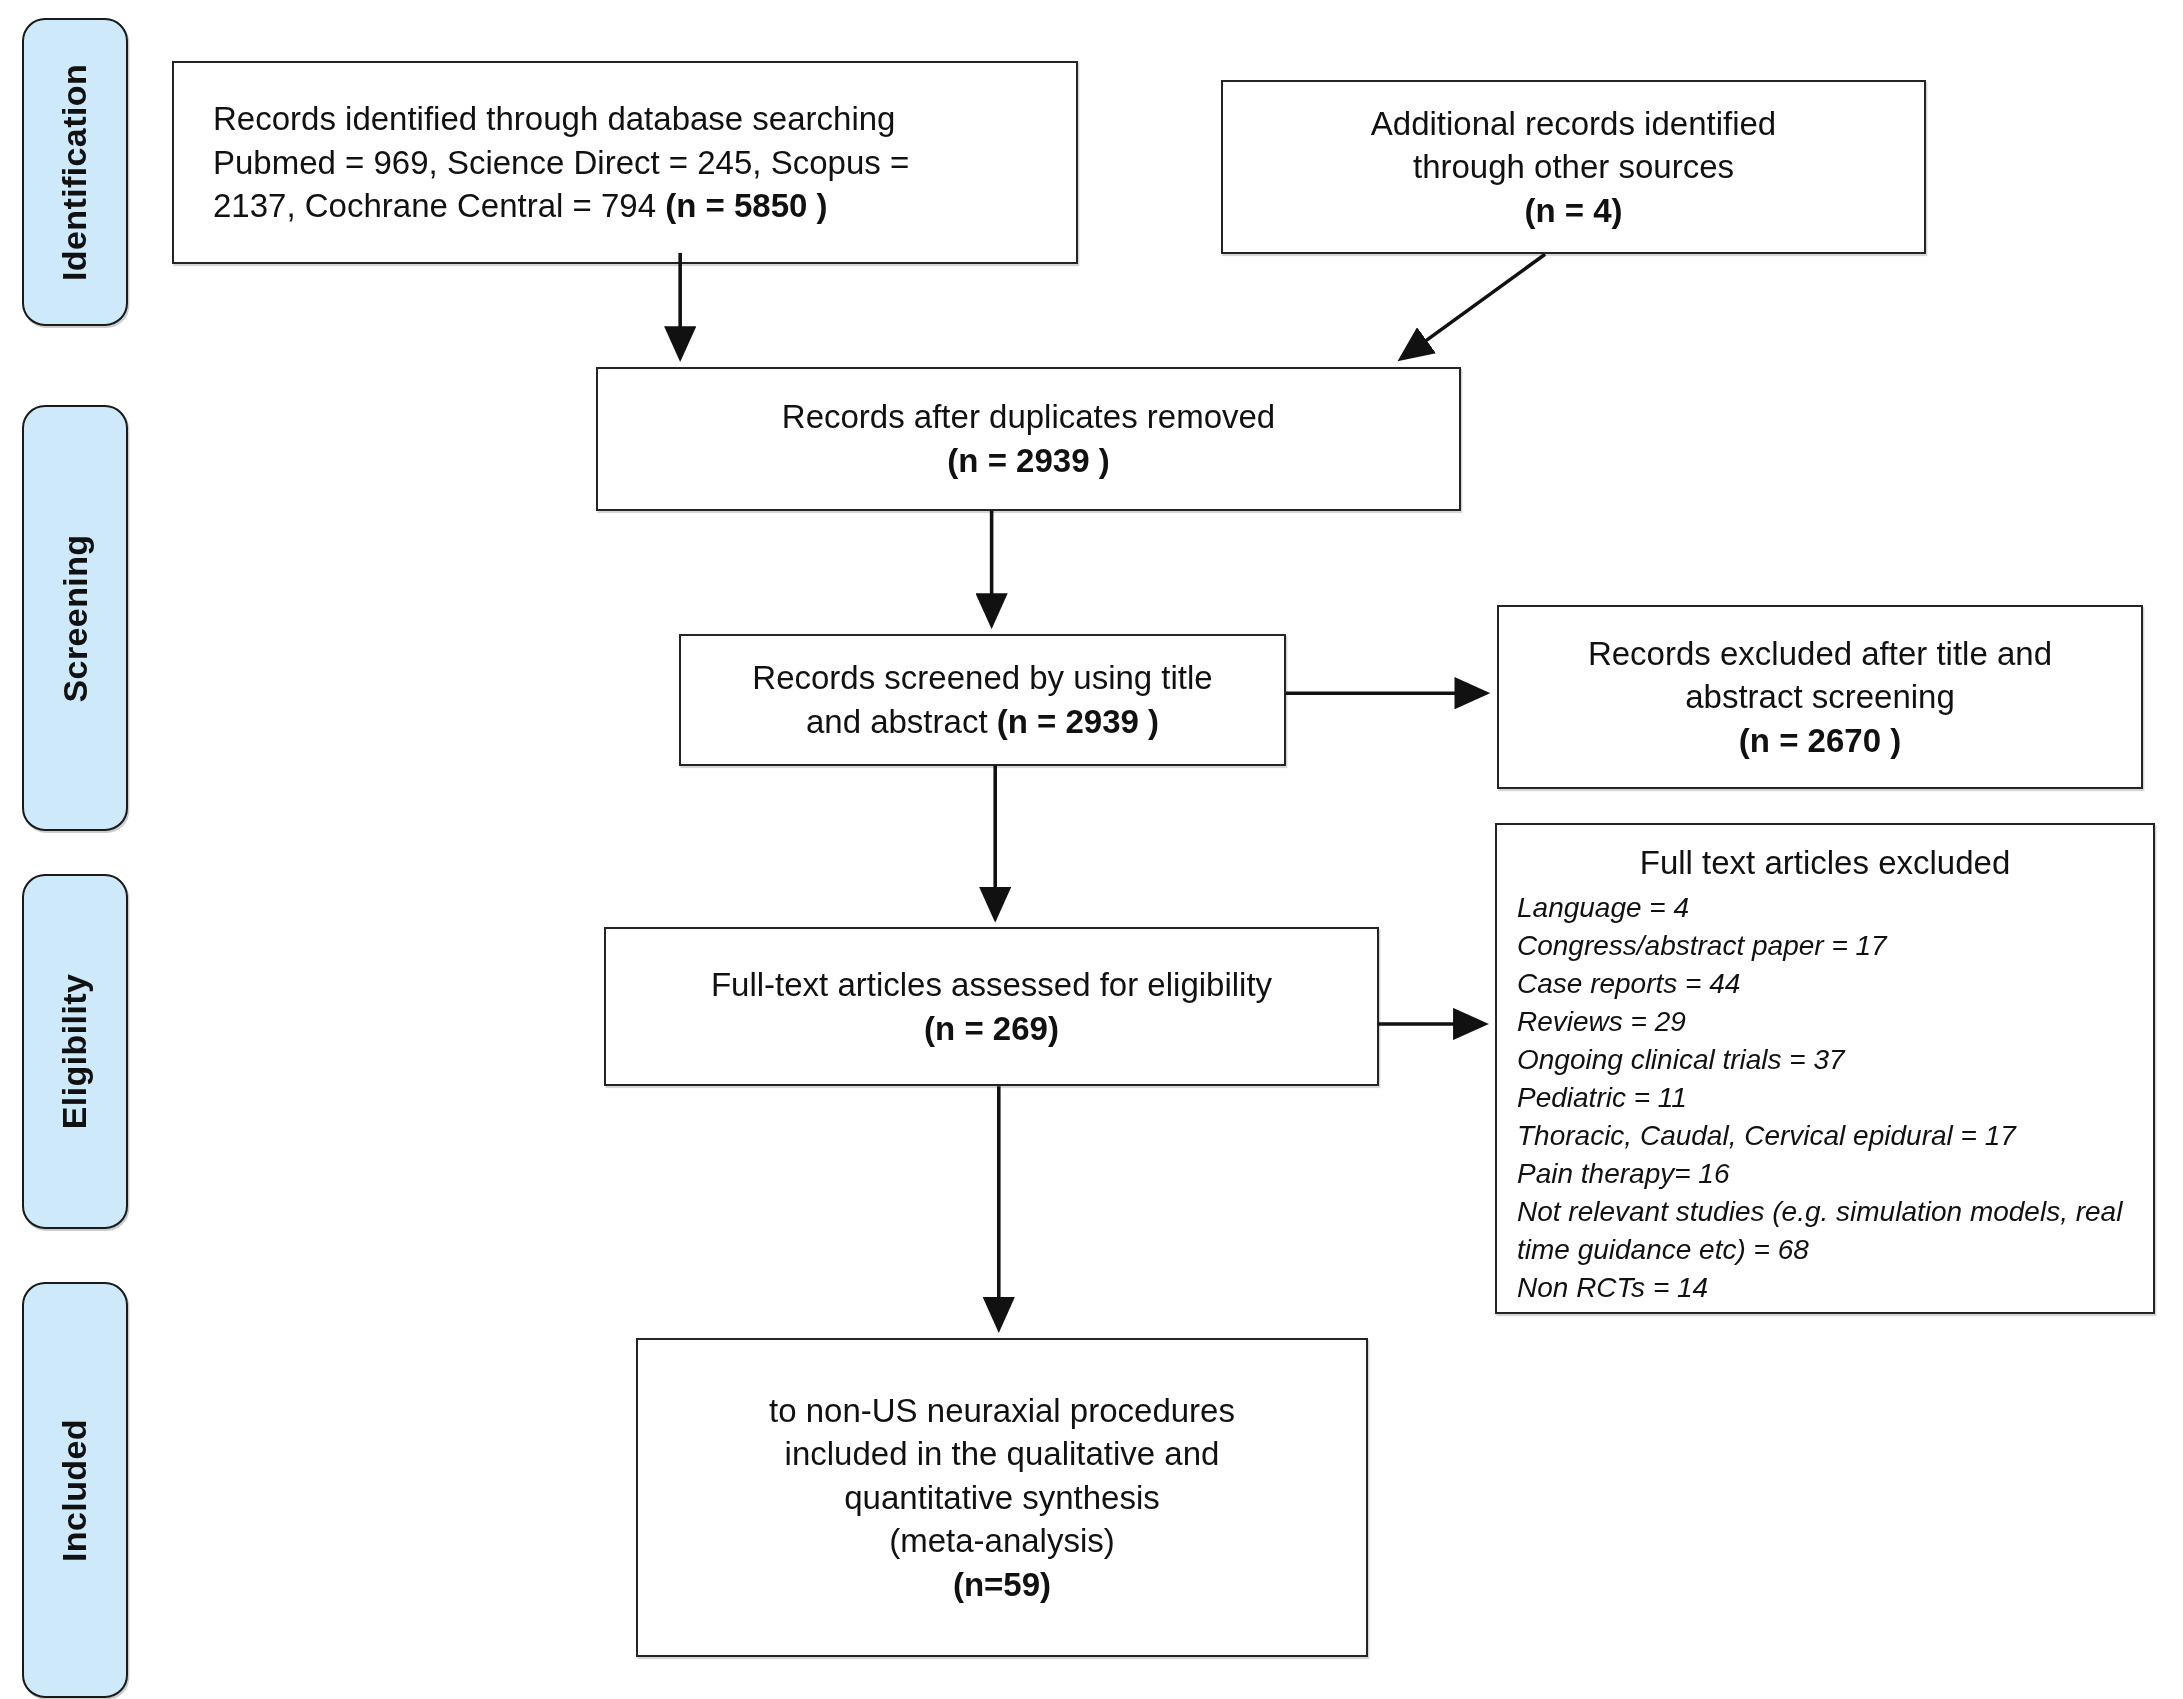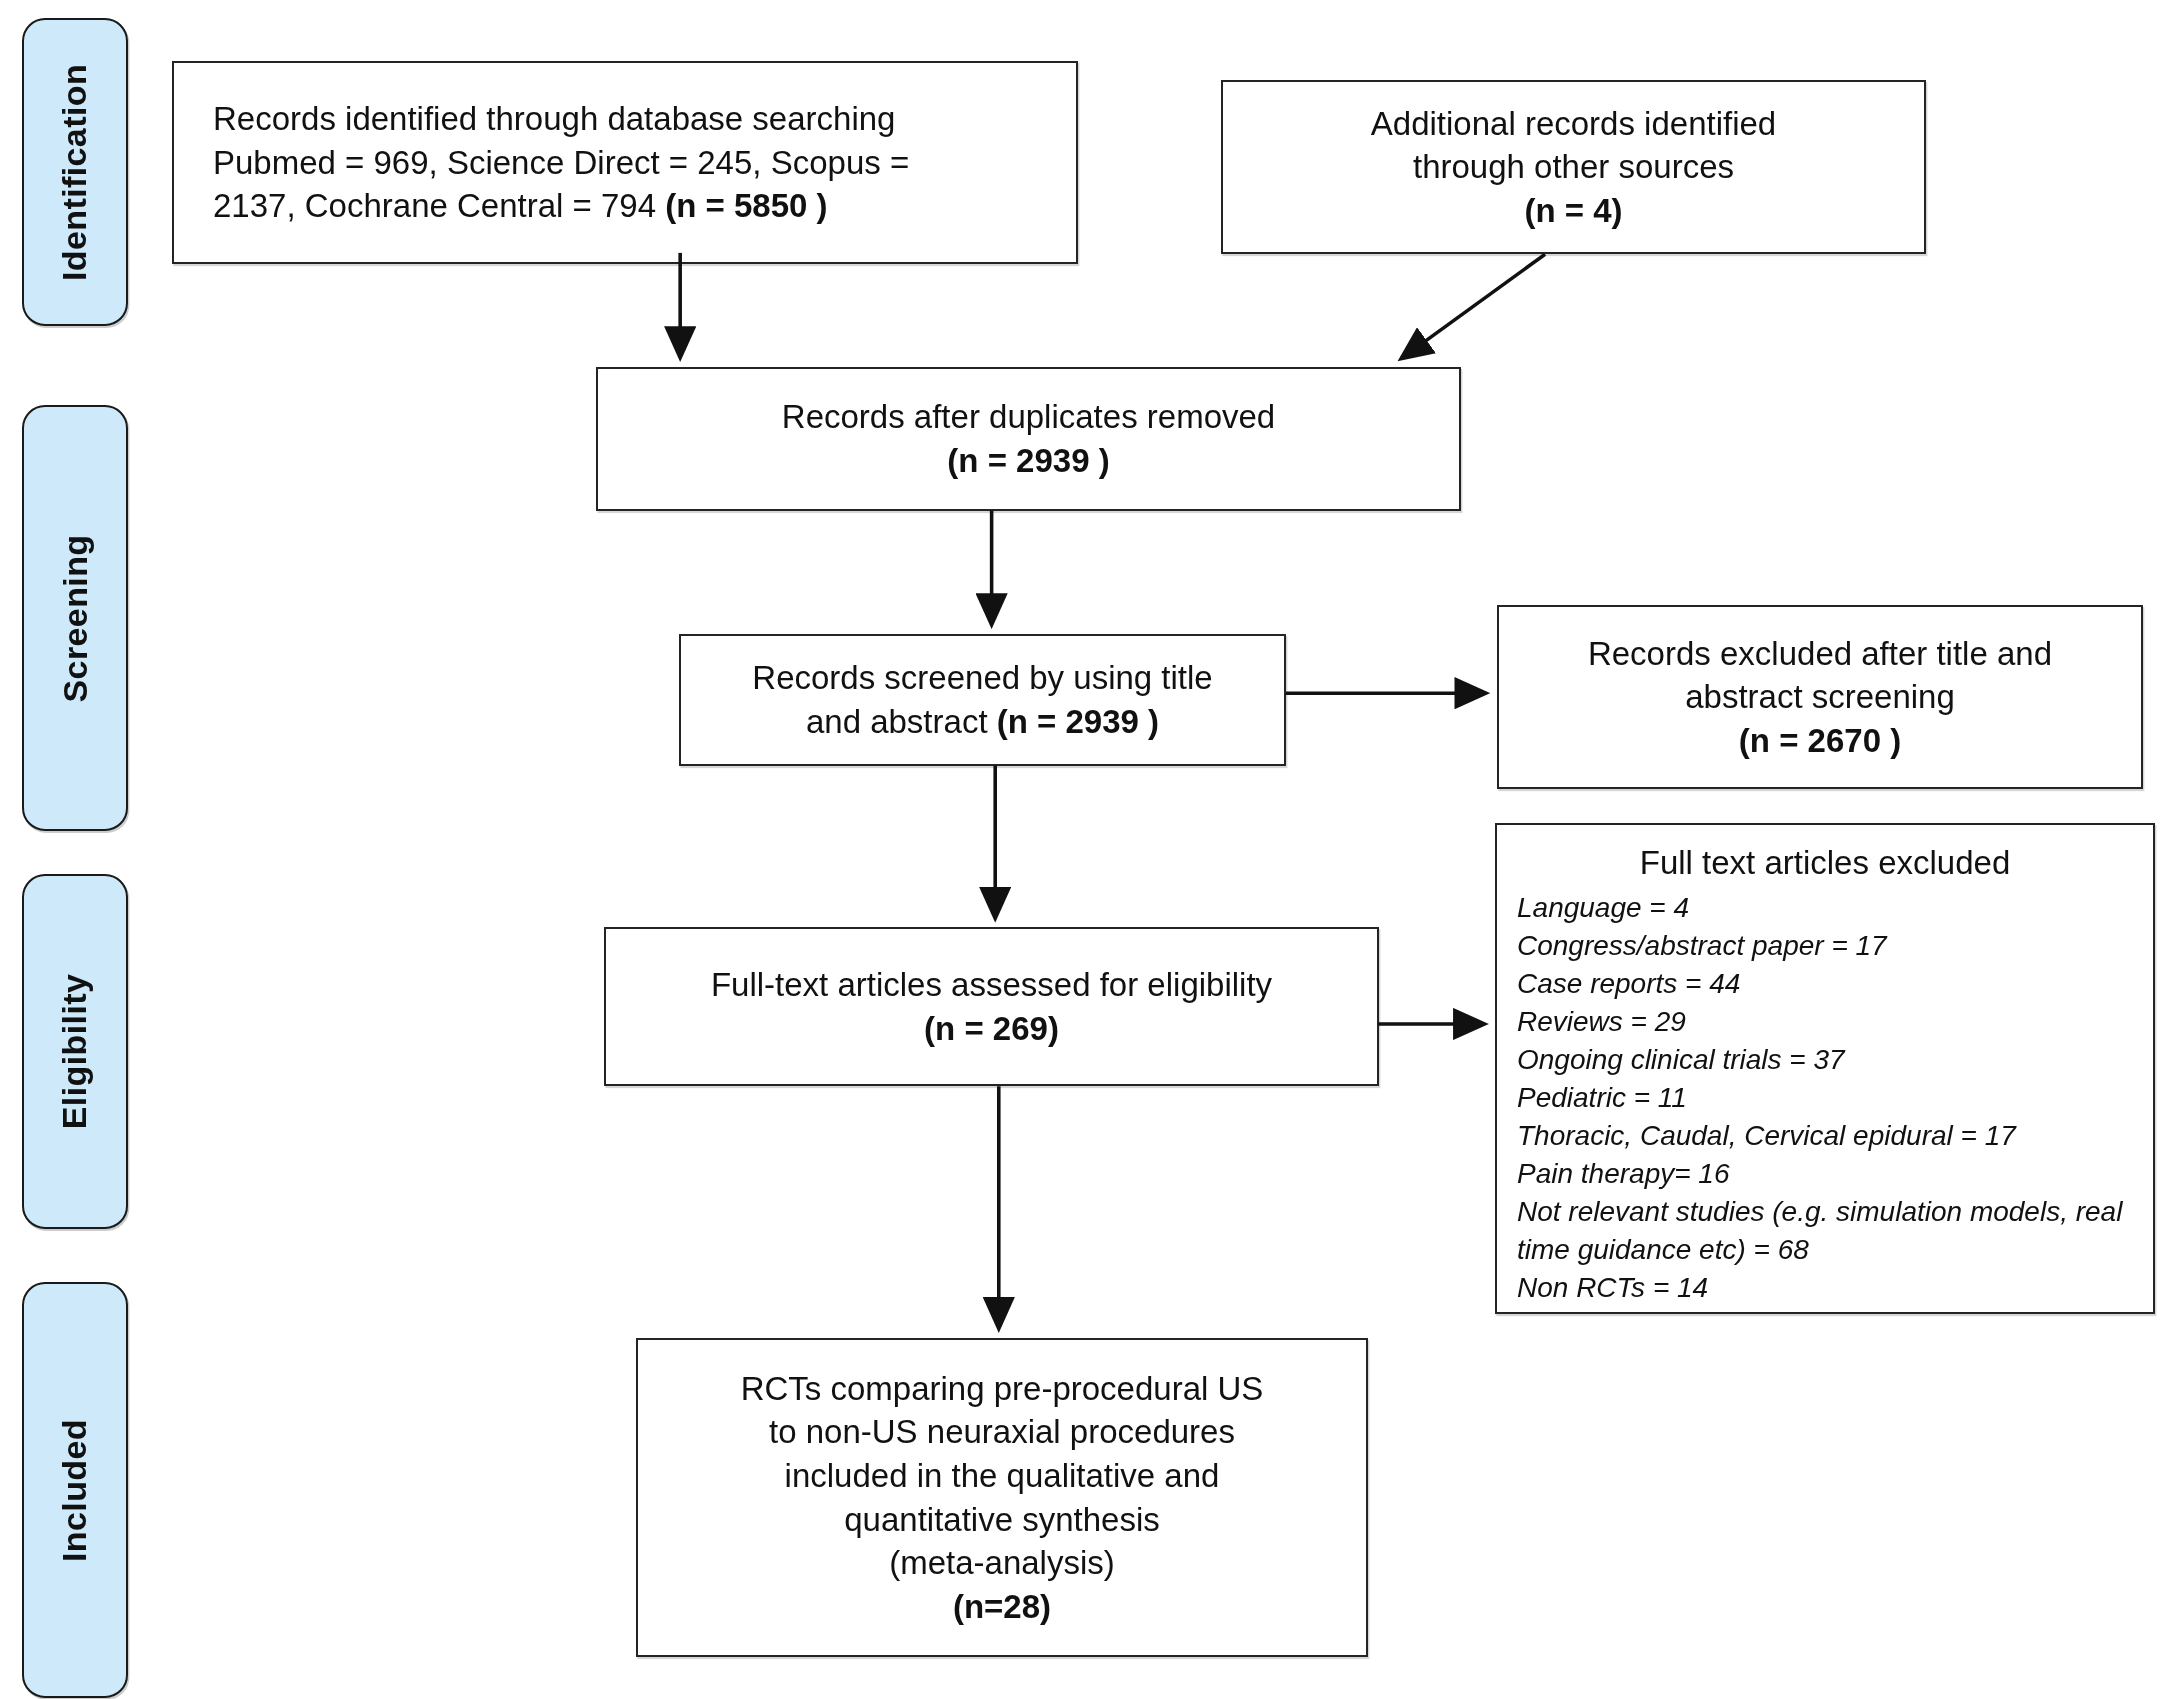--- a/index.html
+++ b/index.html
@@ -112,26 +112,25 @@
     <div class="lb-item">Reviews = 29</div>
     <div class="lb-item">Ongoing clinical trials = 37</div>
     <div class="lb-item">Pediatric = 11</div>
     <div class="lb-item">Thoracic, Caudal, Cervical epidural = 17</div>
     <div class="lb-item">Pain therapy= 16</div>
     <div class="lb-item">Not relevant studies (e.g. simulation models, real time guidance etc) = 68</div>
     <div class="lb-item">Non RCTs = 14</div>
   </div>
 
   <div class="fbox center" style="left:636px;top:1338px;width:732px;height:319px">
-    <div>RCTs comparing pre-procedural US</div>
     <div>to non-US neuraxial procedures</div>
     <div>included in the qualitative and</div>
     <div>quantitative synthesis</div>
     <div>(meta-analysis)</div>
-    <div><b>(n=28)</b></div>
+    <div><b>(n=59)</b></div>
   </div>
 
   <svg class="arrows" width="2183" height="1700" viewBox="0 0 3049 2374">
     <defs>
       <marker id="ah" markerWidth="10" markerHeight="9" refX="8.5" refY="4.5" orient="auto">
         <polygon points="0 0, 10 4.5, 0 9" fill="#111"></polygon>
       </marker>
     </defs>
     <line x1="950" y1="353" x2="950" y2="498" stroke="#111" stroke-width="5" marker-end="url(#ah)"></line>
     <line x1="2158" y1="355" x2="1958" y2="500" stroke="#111" stroke-width="5" marker-end="url(#ah)"></line>

